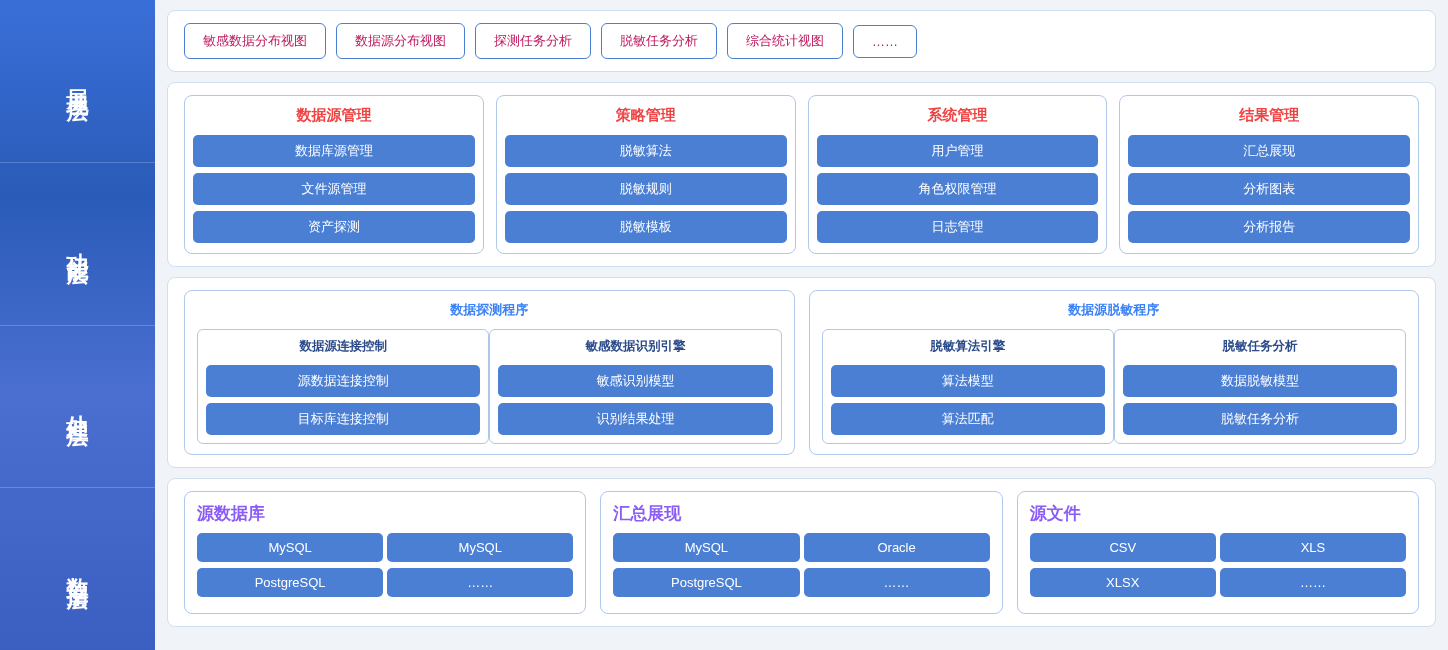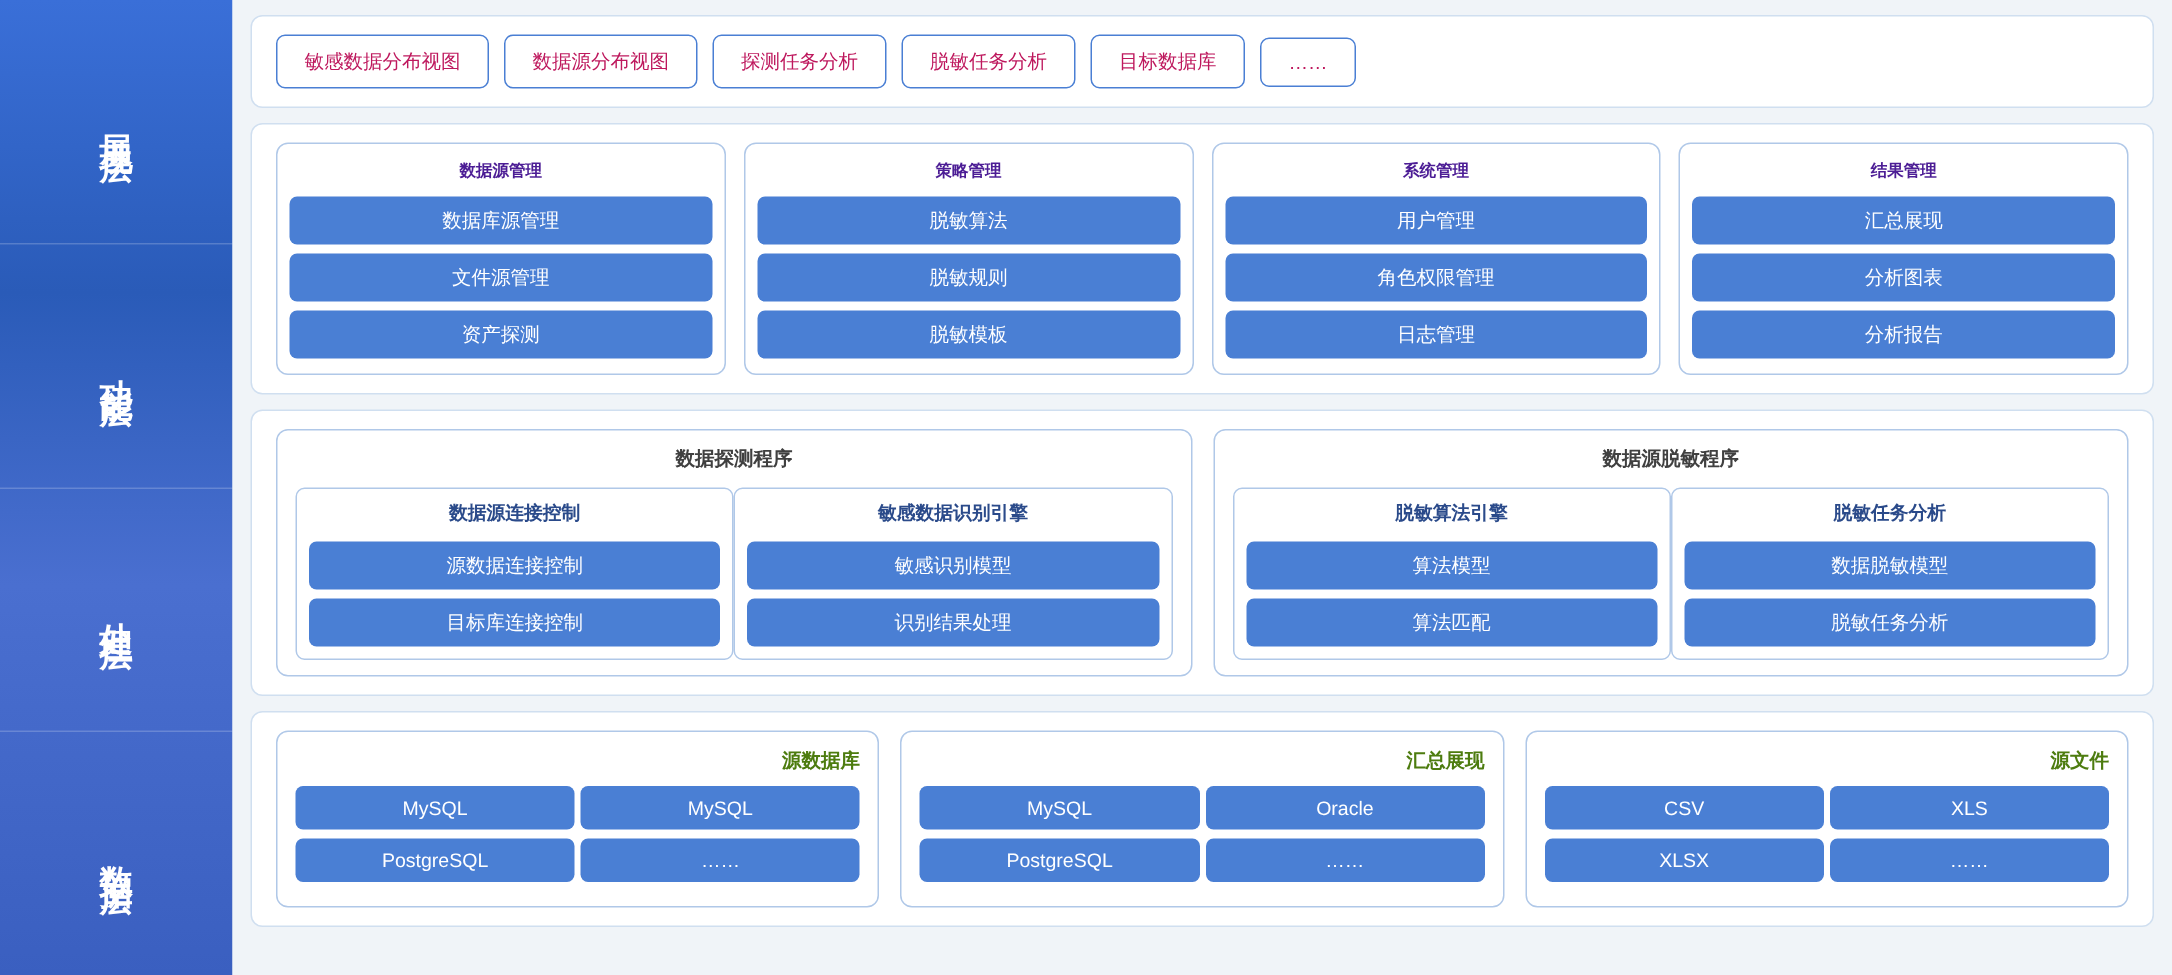--- a/index.html
+++ b/index.html
@@ -80,22 +80,22 @@
       flex: 1;
       border: 1.5px solid #b0c8e8;
       border-radius: 8px;
       padding: 10px 8px;
       display: flex;
       flex-direction: column;
       gap: 6px;
     }
     .func-group-title {
       text-align: center;
-      font-size: 11px;
-      color: #4c1d95;
+      font-size: 15px;
+      color: #ef4444;
       font-weight: 600;
       margin-bottom: 4px;
     }
     .btn-solid {
       background: #4a7fd4;
       border-radius: 5px;
       padding: 7px 6px;
       color: white;
       font-size: 13px;
       text-align: center;
@@ -112,21 +112,21 @@
     }
     .proc-main-group {
       flex: 1;
       border: 1.5px solid #b0c8e8;
       border-radius: 8px;
       padding: 10px 12px;
     }
     .proc-main-title {
       text-align: center;
       font-size: 13px;
-      color: #404040;
+      color: #3b82f6;
       font-weight: 600;
       margin-bottom: 10px;
     }
     .proc-sub-row {
       display: flex;
       flex-direction: row;
       gap: 0;
       border-radius: 21px;
     }
     .proc-sub-group {
@@ -152,23 +152,23 @@
       flex-direction: row;
       gap: 14px;
     }
     .data-group {
       flex: 1;
       border: 1.5px solid #b0c8e8;
       border-radius: 8px;
       padding: 10px 12px;
     }
     .data-group-title {
-      text-align: right;
-      font-size: 13px;
-      color: #4d7c0f;
+      text-align: left;
+      font-size: 17px;
+      color: #8b5cf6;
       font-weight: 600;
       margin-bottom: 8px;
     }
     .data-btn-row {
       display: flex;
       flex-direction: row;
       gap: 4px;
       margin-bottom: 6px;
     }
     .data-btn-row .btn-solid {
@@ -185,21 +185,21 @@
     <div class="sidebar-item">数据层</div>
   </div>
 
 <div class="main-content">
 
   <div class="section presentation-layer">
   <button class="btn-outline">敏感数据分布视图</button>
       <button class="btn-outline">数据源分布视图</button>
       <button class="btn-outline">探测任务分析</button>
       <button class="btn-outline">脱敏任务分析</button>
-      <button class="btn-outline">目标数据库</button>
+      <button class="btn-outline">综合统计视图</button>
       <button class="btn-outline">……</button>
     </div>
 
   <div class="section function-layer">
   <div class="func-group">
         <div class="func-group-title">数据源管理</div>
         <button class="btn-solid">数据库源管理</button>
         <button class="btn-solid">文件源管理</button>
         <button class="btn-solid">资产探测</button>
       </div>

